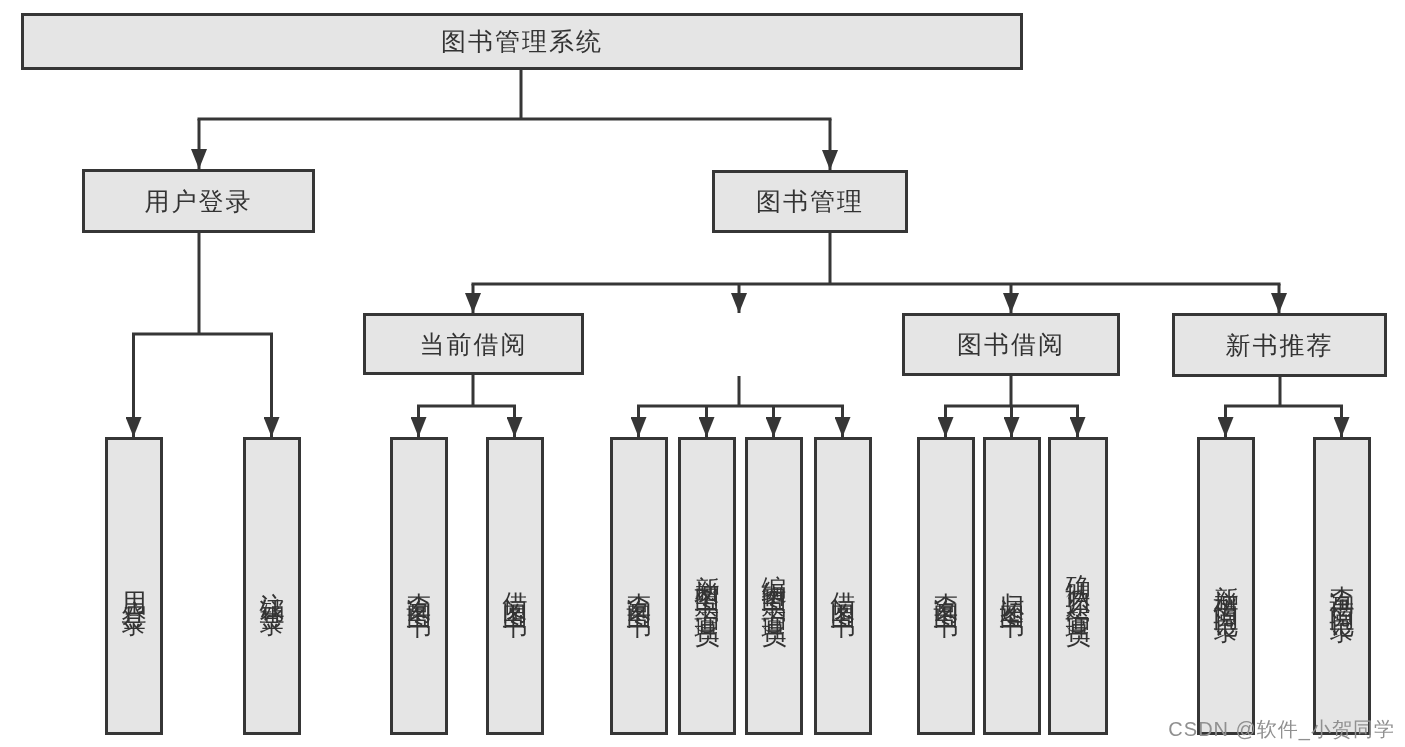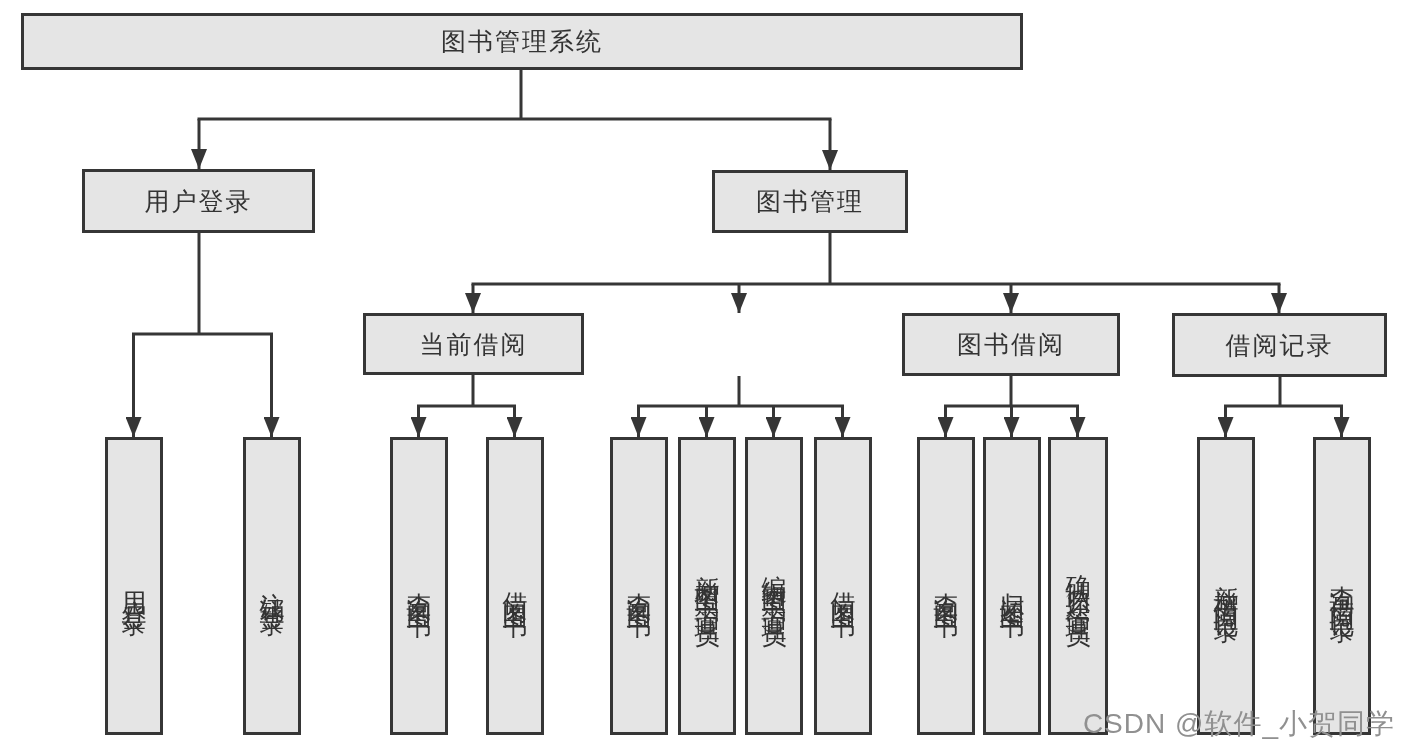--- a/index.html
+++ b/index.html
@@ -37,21 +37,21 @@
     text-orientation:mixed;
     font-size:25px;
     letter-spacing:7px;
     color:#333333;
     line-height:1;
   }
   .watermark{
     position:absolute;
     right:10px;
     bottom:4px;
-    font-size:28px;
+    font-size:20px;
     color:#909090;
     letter-spacing:1px;
     white-space:nowrap;
     z-index:5;
   }
 </style>
 </head>
 <body>
 
 <div class="canvas">
@@ -122,21 +122,21 @@
     <span>图书管理</span>
   </div>
 
   <div class="node hbox" style="left:363px;top:313px;width:221px;height:62px;">
     <span>当前借阅</span>
   </div>
   <div class="node hbox" style="left:902px;top:313px;width:218px;height:63px;">
     <span>图书借阅</span>
   </div>
   <div class="node hbox" style="left:1172px;top:313px;width:215px;height:64px;">
-    <span>借阅记录</span>
+    <span>新书推荐</span>
   </div>
 
   <div class="node vbox" style="left:105px;">
     <span>用户登录</span>
   </div>
   <div class="node vbox" style="left:243px;">
     <span>注销登录</span>
   </div>
 
   <div class="node vbox" style="left:390px;">

